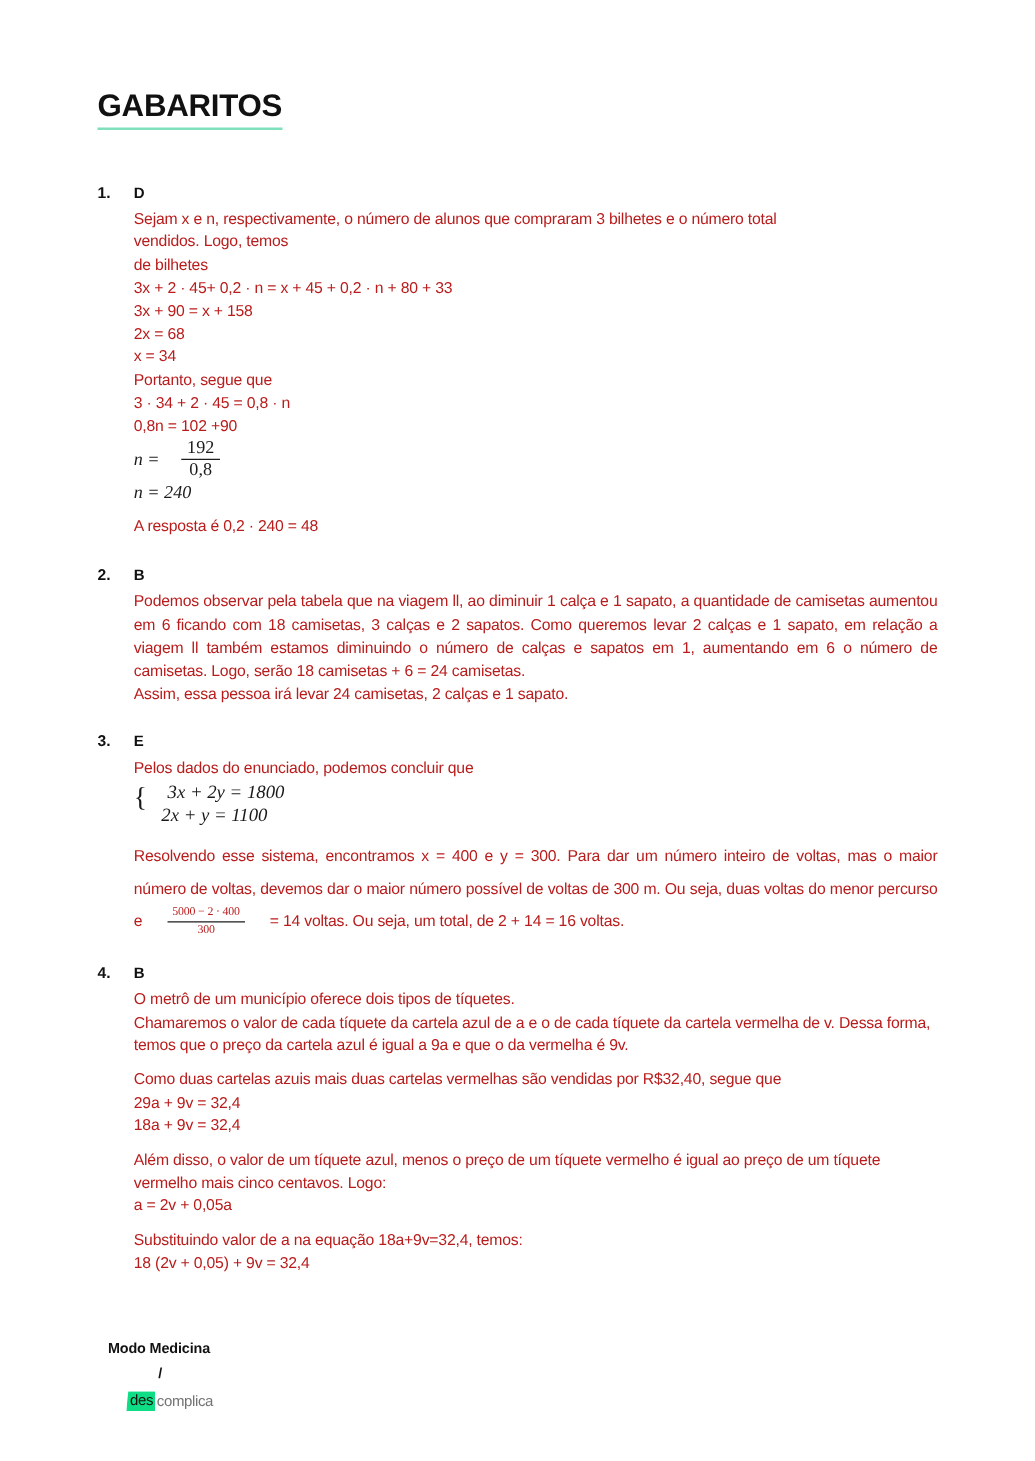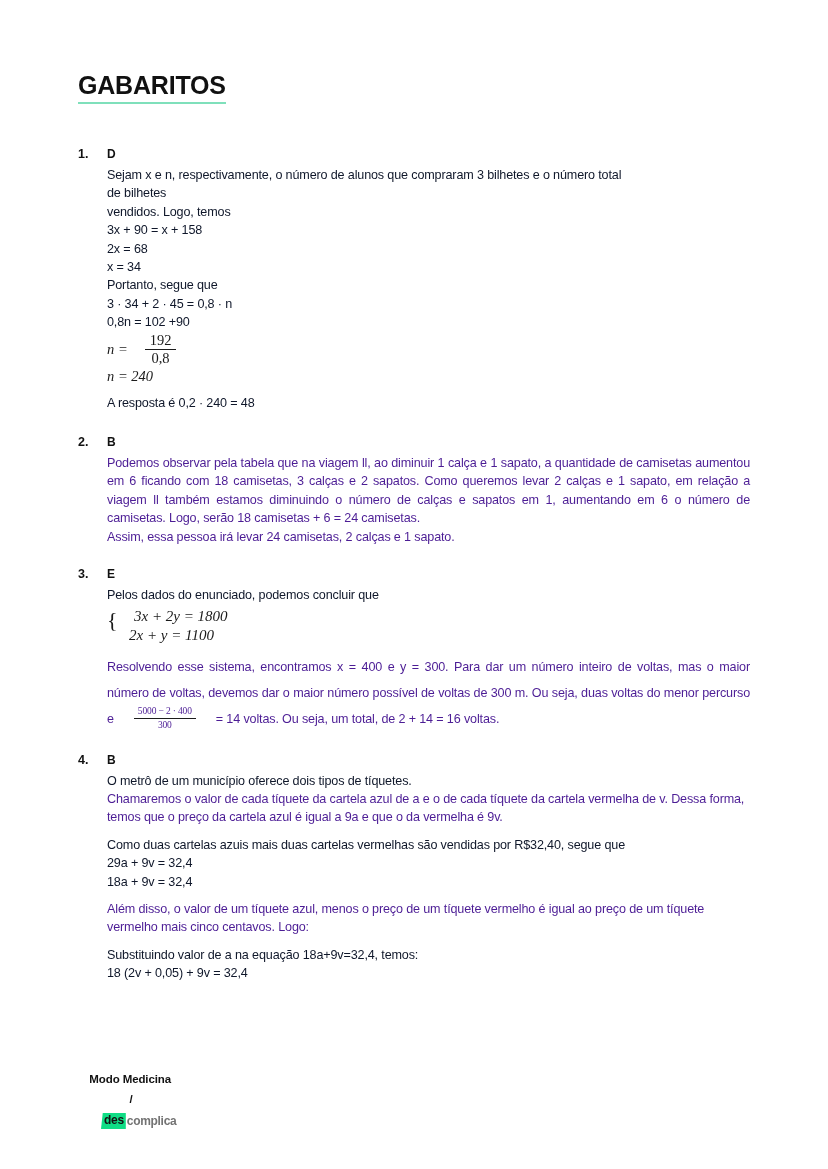--- a/index.html
+++ b/index.html
@@ -70,28 +70,28 @@
     font-size: 12px;
     font-weight: bold;
     color: #111111;
     line-height: 17px;
     margin: 0 0 3px 0;
   }
 
   .body-line {
     font-size: 12.6px;
     line-height: 18.4px;
-    color: #0f172a;
+    color: #b91c1c;
     margin: 0;
     letter-spacing: -0.15px;
   }
   .para {
     font-size: 12.6px;
     line-height: 18.4px;
-    color: #4c1d95;
+    color: #b91c1c;
     margin: 0;
     letter-spacing: -0.15px;
   }
   .para.justify { text-align: justify; }
   .gap { height: 9px; }
   .math-block {
     font-family: "Liberation Serif", "DejaVu Serif", serif;
     font-size: 14.5px;
     line-height: 17px;
     margin: 1px 0 0 0;
@@ -191,21 +191,21 @@
     font-size: 11.5px;
     font-weight: bold;
     color: #111111;
     margin-left: 2px;
   }
   .logo {
     display: inline-flex;
     align-items: center;
     margin-left: 17px;
     font-size: 12px;
-    font-weight: bold;
+    font-weight: normal;
     letter-spacing: -0.3px;
   }
   .logo-mark {
     position: relative;
     background: #0fdd85;
     color: #111111;
     padding: 1px 2px 2px 3px;
     line-height: 13px;
     clip-path: polygon(7% 0, 100% 0, 100% 100%, 0 100%);
   }
@@ -224,22 +224,23 @@
     <h1 class="doc-title">GABARITOS</h1>
   </div>
 
   <div class="answers">
 
     <div class="answer">
       <span class="ans-num">1.</span>
       <p class="ans-letter">D</p>
 
       <p class="body-line">Sejam x e n, respectivamente, o número de alunos que compraram 3 bilhetes e o número total</p>
+      <p class="body-line">vendidos. Logo, temos</p>
       <p class="body-line">de bilhetes</p>
-      <p class="body-line">vendidos. Logo, temos</p>
+      <p class="body-line">3x + 2 · 45+ 0,2 · n = x + 45 + 0,2 · n + 80 + 33</p>
       <p class="body-line">3x + 90 = x + 158</p>
       <p class="body-line">2x = 68</p>
       <p class="body-line">x = 34</p>
       <p class="body-line">Portanto, segue que</p>
       <p class="body-line">3 · 34 + 2 · 45 = 0,8 · n</p>
       <p class="body-line">0,8n = 102 +90</p>
 
       <p class="eq-line-frac"><span class="mi">n =</span><span class="frac"><span class="num">192</span><span class="den">0,8</span></span></p>
 
       <p class="math-block mi">n = 240</p>
@@ -282,20 +283,21 @@
 
       <div class="gap"></div>
 
       <p class="body-line">Como duas cartelas azuis mais duas cartelas vermelhas são vendidas por R$32,40, segue que</p>
       <p class="body-line">29a + 9v = 32,4</p>
       <p class="body-line">18a + 9v = 32,4</p>
 
       <div class="gap"></div>
 
       <p class="para">Além disso, o valor de um tíquete azul, menos o preço de um tíquete vermelho é igual ao preço de um tíquete vermelho mais cinco centavos. Logo:</p>
+      <p class="body-line">a = 2v + 0,05a</p>
 
       <div class="gap"></div>
 
       <p class="body-line">Substituindo valor de a na equação 18a+9v=32,4, temos:</p>
       <p class="body-line">18 (2v + 0,05) + 9v = 32,4</p>
     </div>
 
   </div>
 
   <div class="footer">

